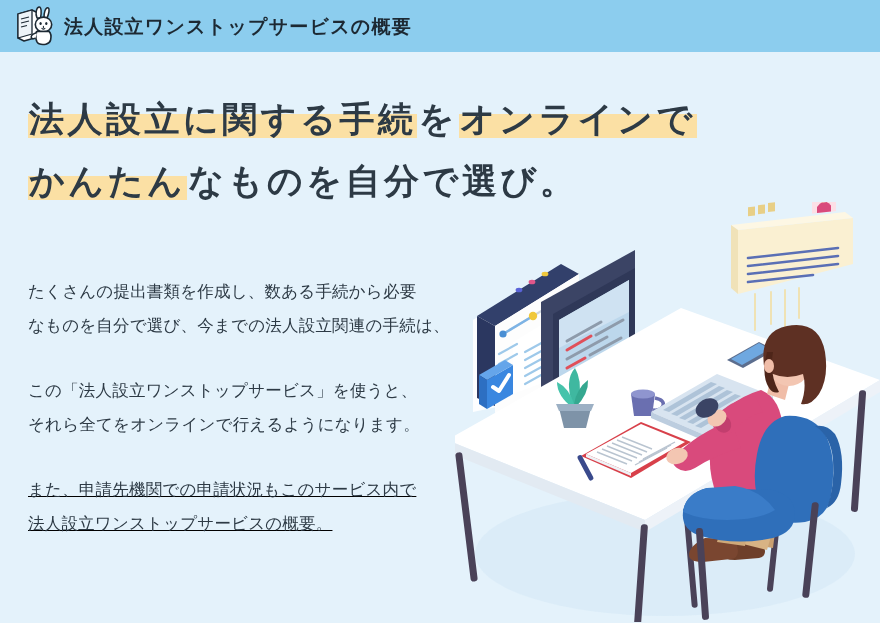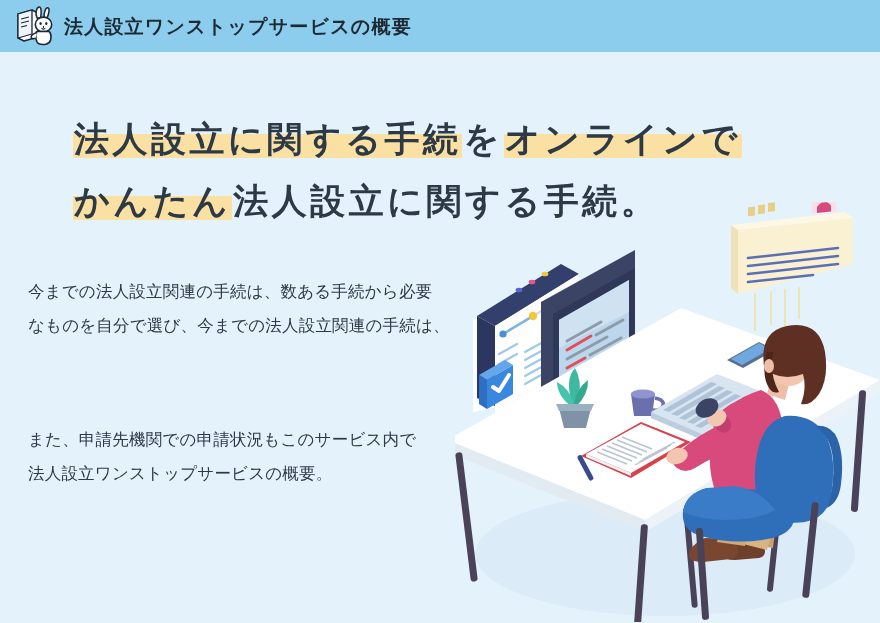--- a/index.html
+++ b/index.html
@@ -58,23 +58,22 @@
     top: 52px;
     width: 880px;
     height: 571px;
     background: #e4f2fb;
   }
 
   
   .headline {
     position: absolute;
     left: 28px;
-    top: 56px;
+    top: 36px;
     width: 640px;
-    margin-left: 45px;
   }
   .hl-line {
     font-size: 35px;
     font-weight: bold;
     color: #2d3a45;
     letter-spacing: 3.5px;
     line-height: 62px;
     white-space: nowrap;
   }
   .hl-line .mark {
@@ -88,21 +87,21 @@
   
   .body-copy {
     position: absolute;
     left: 28px;
     top: 222px;
     width: 470px;
   }
   .para {
     margin: 0 0 31px 0;
   }
-  .para:last-child { margin-bottom: 16px; }
+  .para:last-child { margin-bottom: 16px; text-decoration: underline; }
   .para .ln {
     font-size: 16.5px;
     color: #2d3a45;
     line-height: 34px;
     letter-spacing: 0.2px;
     white-space: nowrap;
   }
 
   
   .illustration {
@@ -154,33 +153,34 @@
     <div class="header-title">法人設立ワンストップサービスの概要</div>
   </div>
 
   <div class="content">
 
     <div class="headline">
       <div class="hl-line">
         <span class="mark">法人設立に関する手続</span><span class="plain">を</span><span class="mark">オンラインで</span>
       </div>
       <div class="hl-line">
-        <span class="mark">かんたん</span><span class="plain">法人設立に関する手続。</span>
+        <span class="mark">かんたん</span><span class="plain">なものを自分で選び。</span>
       </div>
     </div>
 
     <div class="body-copy">
 
       <p class="para">
-        <span class="ln">今までの法人設立関連の手続は、数ある手続から必要</span><br>
+        <span class="ln">たくさんの提出書類を作成し、数ある手続から必要</span><br>
         <span class="ln">なものを自分で選び、今までの法人設立関連の手続は、</span><br>
       </p>
 
       <p class="para">
-        <br>
+        <span class="ln">この「法人設立ワンストップサービス」を使うと、</span><br>
+        <span class="ln">それら全てをオンラインで行えるようになります。</span>
       </p>
 
       <p class="para">
         <span class="ln">また、申請先機関での申請状況もこのサービス内で</span><br>
         <span class="ln">法人設立ワンストップサービスの概要。</span>
       </p>
     </div>
 
     <div class="illustration">
       <svg viewBox="0 0 425 420" width="425" height="420" aria-hidden="true">

